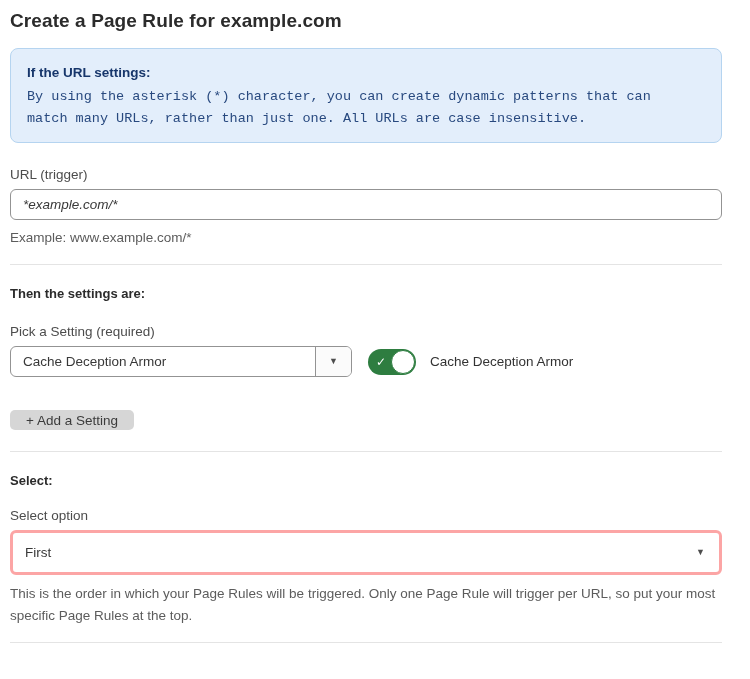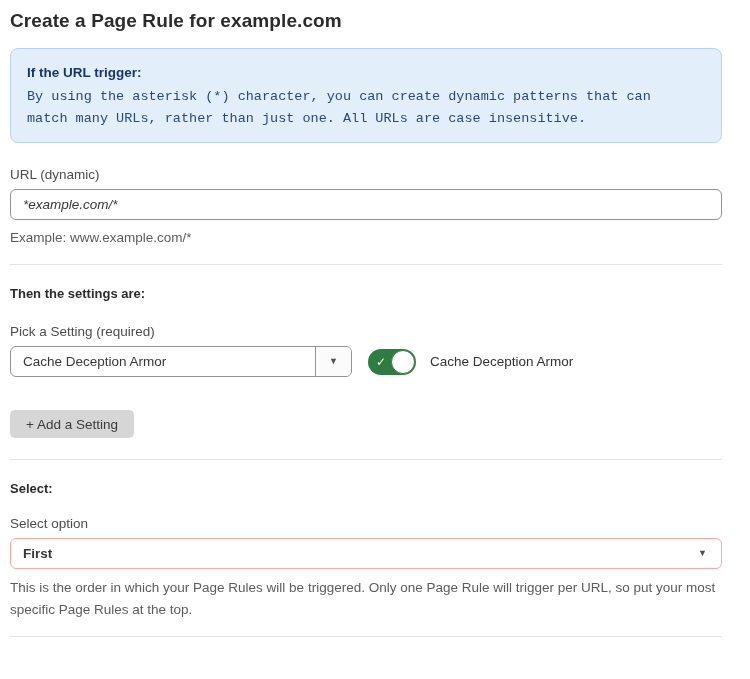--- a/index.html
+++ b/index.html
@@ -157,43 +157,42 @@
     color: #333333;
     margin-left: 14px;
   }
 
   .btn {
     display: inline-block;
     border: none;
     border-radius: 5px;
     font-family: "Liberation Sans", "DejaVu Sans", sans-serif;
     font-size: 13.5px;
-    height: 28px;
+    height: 20px;
     padding: 0 16px;
     cursor: pointer;
   }
   .btn-gray {
     background: #d6d6d6;
     color: #3b3b3b;
   }
 
   .add-setting-btn { margin-top: 33px; }
 
   .select-box {
     width: 100%;
-    height: 31px;
-    border: 1px solid #fca5a5;
+    height: 45px;
+    border: 3px solid #fca5a5;
     border-radius: 6px;
     background: #ffffff;
     display: flex;
     align-items: center;
     justify-content: space-between;
     padding: 0 14px 0 12px;
     cursor: pointer;
-    font-weight: bold;
   }
   .select-box .select-value {
     font-size: 13.5px;
     color: #383838;
   }
 
   .order-helper {
     font-size: 13.5px;
     color: #5c5c5c;
     line-height: 22px;
@@ -202,25 +201,25 @@
   }
 </style>
 </head>
 <body>
 
 
 
 <h1 class="page-title">Create a Page Rule for example.com</h1>
 
 <div class="info-box">
-  <div class="info-heading">If the URL trigger:</div>
+  <div class="info-heading">If the URL settings:</div>
   <div class="info-body">By using the asterisk (*) character, you can create dynamic patterns that can match many URLs, rather than just one. All URLs are case insensitive.</div>
 </div>
 
-<div class="field-label">URL (dynamic)</div>
+<div class="field-label">URL (trigger)</div>
 <input class="text-input" type="text" value="*example.com/*" style="">
 <div class="helper-text">Example: www.example.com/*</div>
 
 <hr class="divider">
 
 <div class="section-heading">Then the settings are:</div>
 
 <div class="field-label">Pick a Setting (required)</div>
 <div class="setting-row">
   <div class="combobox">

